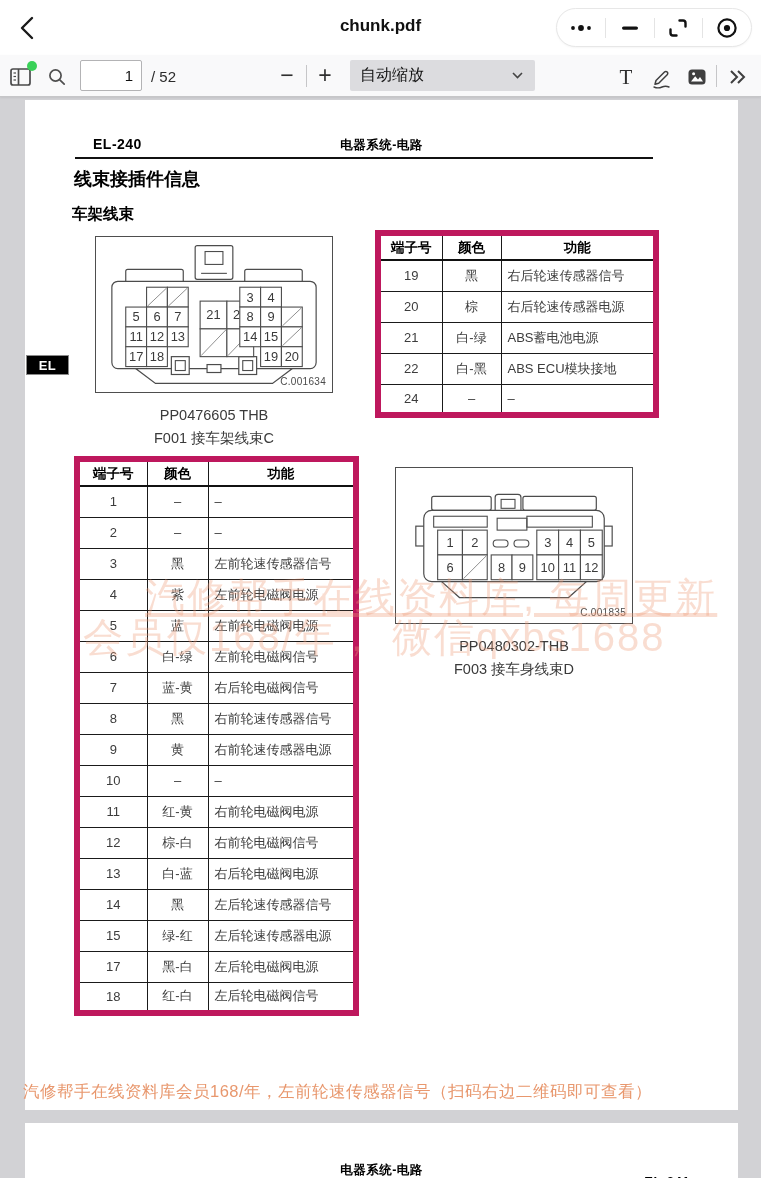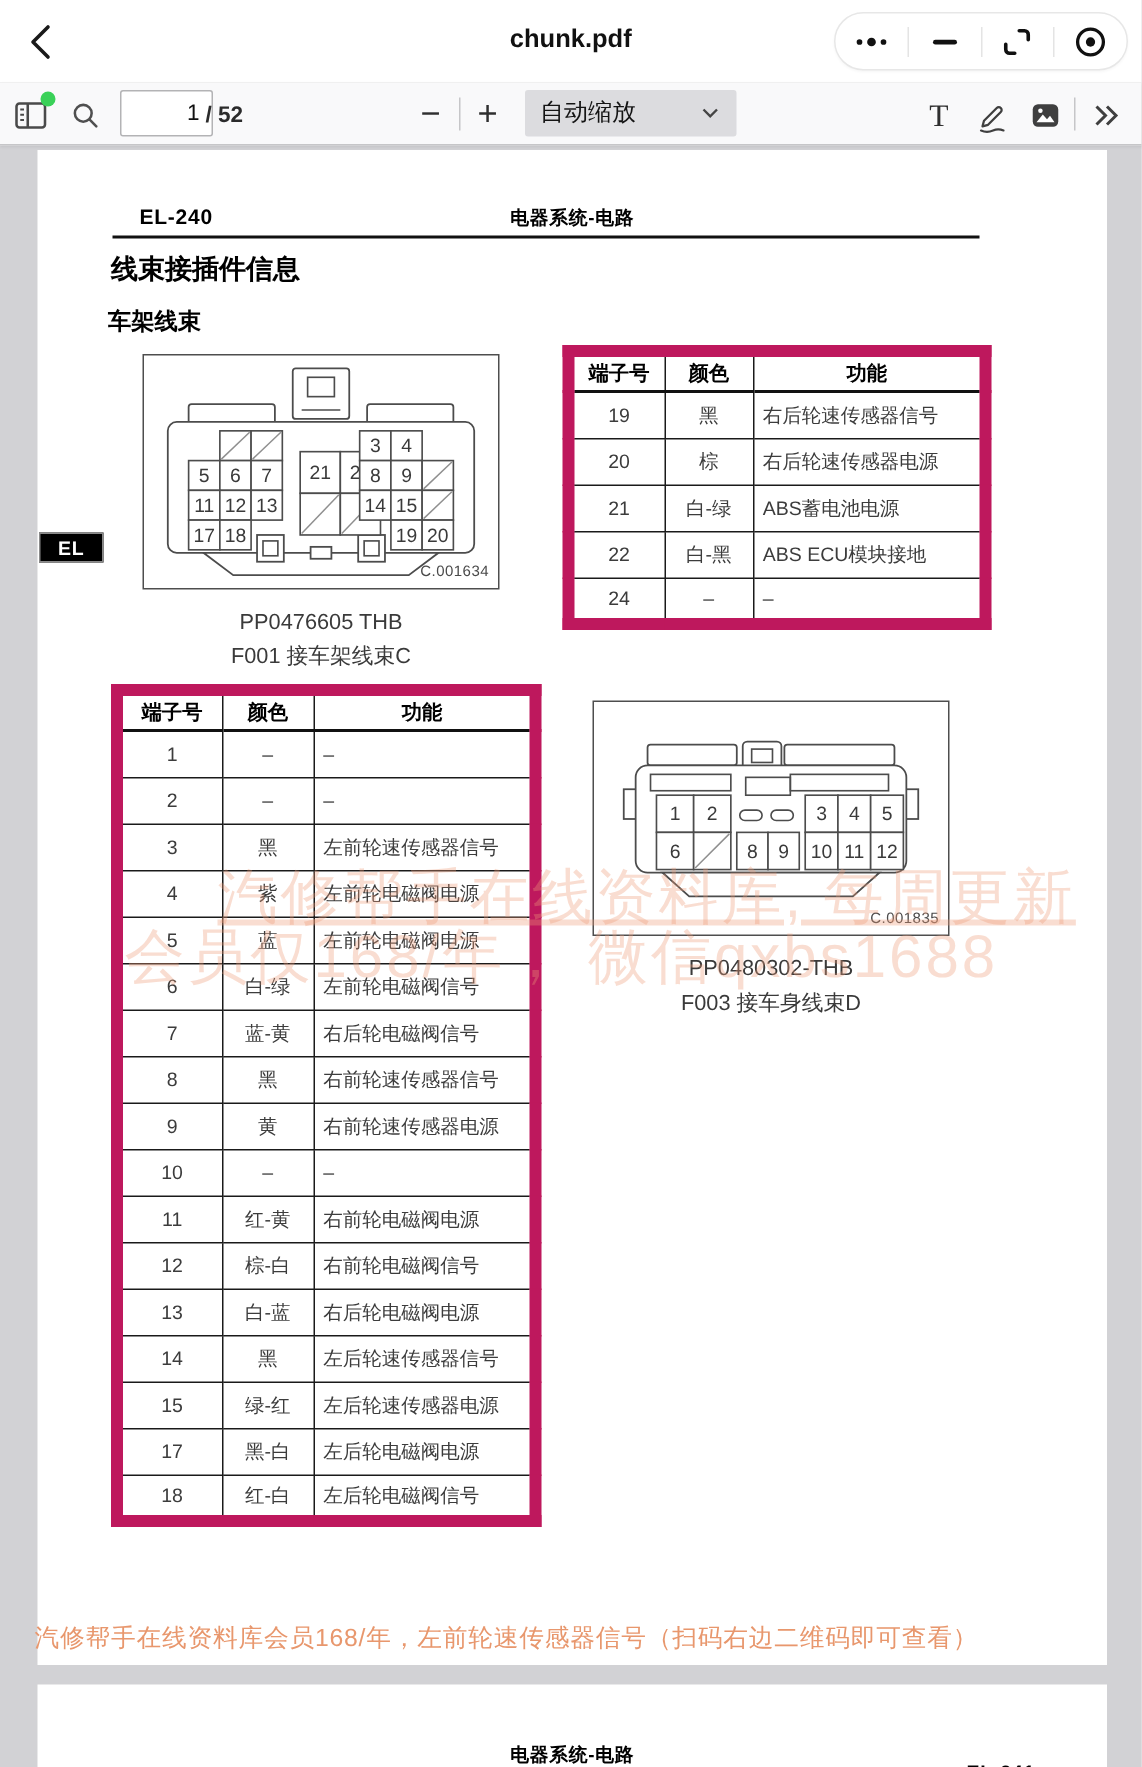--- a/index.html
+++ b/index.html
@@ -20,25 +20,25 @@
   
   .toolbar { position:absolute; left:0; top:55px; width:761px; height:42px; background:#f9f9fa;
     border-bottom:1px solid #c6c6c8; box-shadow:0 1px 2px rgba(0,0,0,.08); }
   .tb-icon { position:absolute; top:9px; width:26px; height:26px; display:flex;
     align-items:center; justify-content:center; cursor:pointer; }
   .green-dot { position:absolute; right:-3px; top:-3px; width:10px; height:10px;
     border-radius:50%; }
   .page-input { position:absolute; left:80px; top:5px; width:62px; height:31px;
     border:1px solid #b3b3b5; border-radius:2px; background:#fff; text-align:right;
     padding-right:8px; font-size:15px; color:#111; font-family:inherit; }
-  .page-count { position:absolute; left:137px; top:13px; font-size:15px; color:#2b2b2b;font-weight:bold; }
+  .page-count { position:absolute; left:151px; top:13px; font-size:15px; color:#2b2b2b; }
   .zoom-btn { position:absolute; top:4px; width:30px; height:33px; font-size:23px; font-weight:300;
     color:#2f2f2f; display:flex; align-items:center; justify-content:center; cursor:pointer; }
   .tb-divider { position:absolute; top:10px; width:1px; height:22px; background:#c6c6c8; }
-  .scale-select { position:absolute; left:350px; top:5px; width:141px; height:31px;
+  .scale-select { position:absolute; left:350px; top:5px; width:185px; height:31px;
     background:#dcdcdf; border-radius:2px; display:flex; align-items:center; cursor:pointer; }
   .scale-label { font-size:16px; color:#141414; padding-left:10px; }
   .scale-chevron { position:absolute; right:12px; top:12px; }
   .ticon { font-size:21px; color:#2f2f2f; font-family:"Liberation Serif","DejaVu Serif",serif; }
 
   
   .page { position:absolute; left:25px; width:713px; background:#fff; }
   .page1 { top:100px; height:1010px; }
   .page2 { top:1123px; height:120px; }
   .pos { position:absolute; }
@@ -54,21 +54,21 @@
   .figure-box { position:relative; width:238px; height:157px; border:1px solid #4e4e4e; background:#fff; }
   .figure-code { position:absolute; right:6px; bottom:5px; font-size:10px; color:#4a4a4a; letter-spacing:.3px; }
   .fig-caption { width:238px; text-align:center; font-size:14.5px; color:#3a3a3a; margin-top:11px; line-height:23px; }
 
   .conn-fill { fill:#fff; stroke:#4c4c4c; stroke-width:1.2; }
   .conn-line { fill:none; stroke:#4c4c4c; stroke-width:1.1; }
   .pin-cell { fill:#fff; stroke:#4c4c4c; stroke-width:1.1; }
   .pin-hatch { stroke:#8f8f8f; stroke-width:1; }
   .pin-num { font-size:13px; fill:#3a3a3a; font-family:"Liberation Sans","DejaVu Sans",sans-serif; }
 
-  table.pin-table { border-collapse:collapse; background:#fff; border:8px solid #be185d; }
+  table.pin-table { border-collapse:collapse; background:#fff; border:6px solid #be185d; }
   table.pin-table th { border:1px solid #1a1a1a; border-bottom:2px solid #111; height:27px;
     font-size:13.5px; font-weight:700; color:#000; }
   table.pin-table td { border:1px solid #1a1a1a; height:31px; font-size:13px; color:#3c3c3c;
     text-align:center; }
   table.pin-table td.c2 { text-align:left; padding-left:6px; }
   #table-left .c0 { width:70px; } #table-left .c1 { width:61px; } #table-left .c2 { width:148px; }
   #table-right .c0 { width:64px; } #table-right .c1 { width:59px; } #table-right .c2 { width:155px; }
 
   .watermark { position:absolute; font-size:40px; letter-spacing:2px; color:rgba(238,156,120,.34);
     white-space:nowrap; pointer-events:none; z-index:5; }

